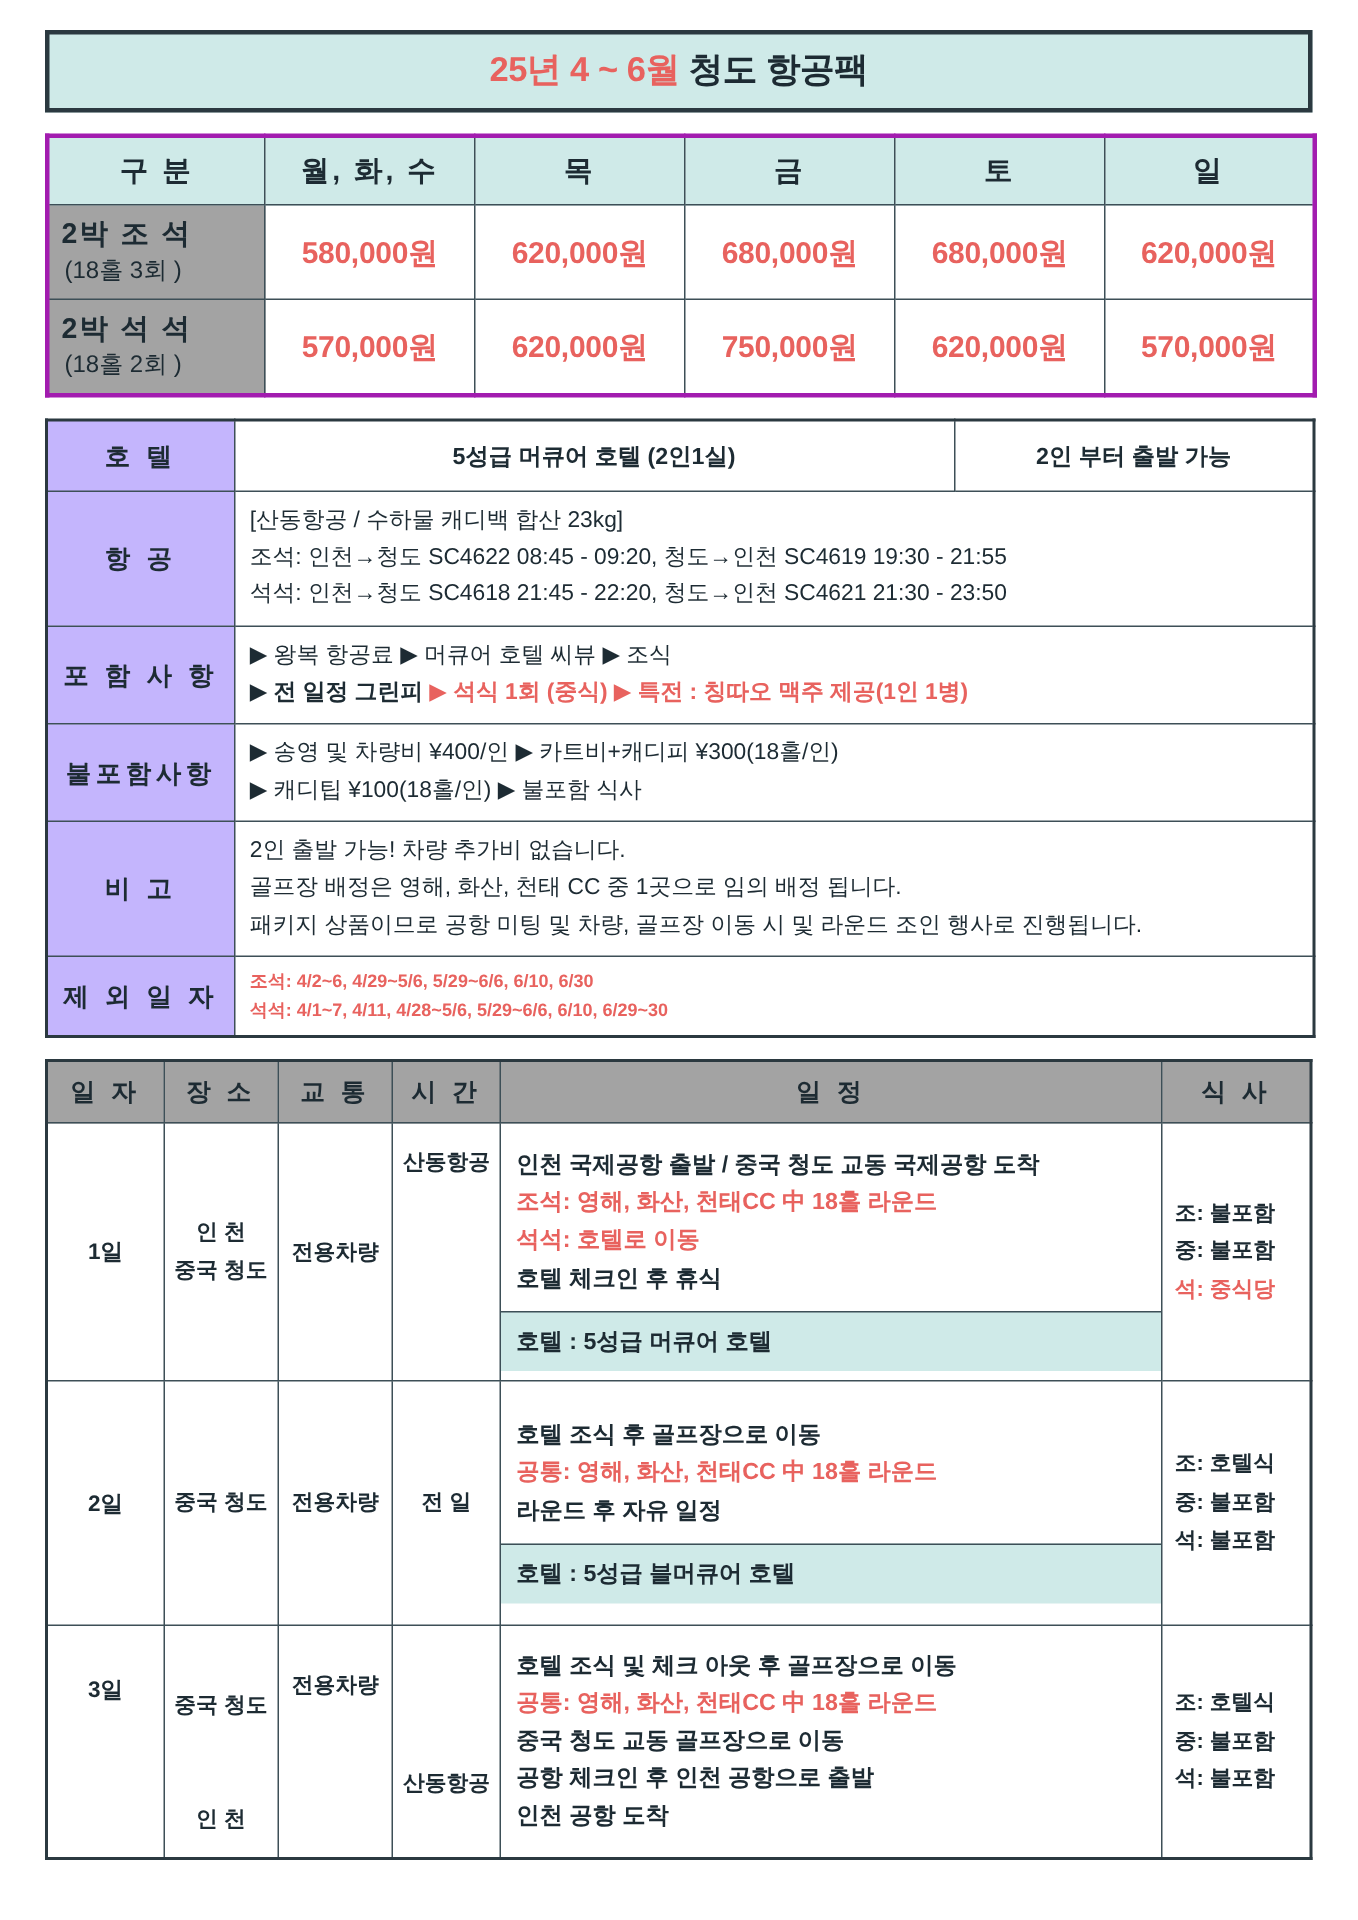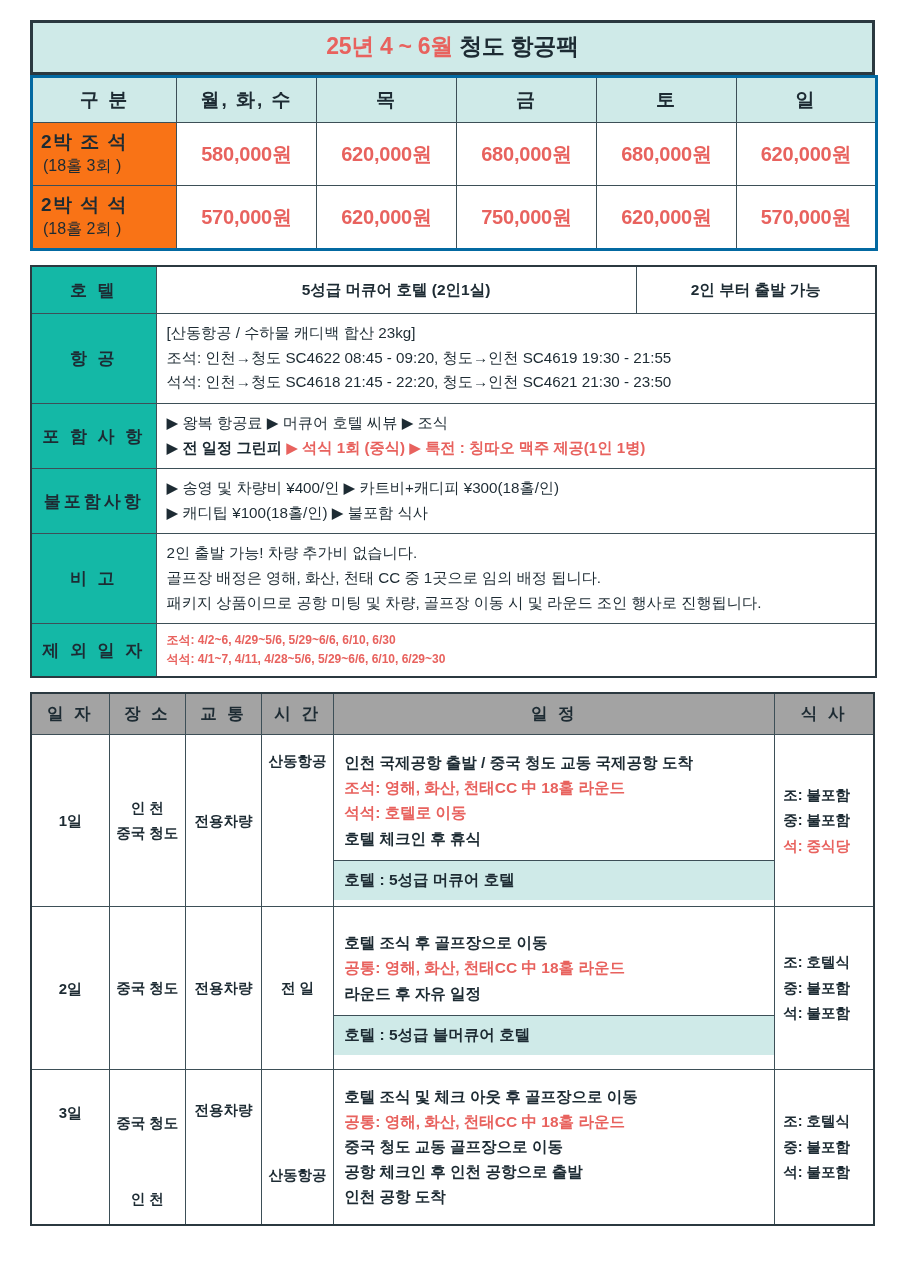--- a/index.html
+++ b/index.html
@@ -53,37 +53,38 @@
   }
   .title-line2 {
     font-size: 23px;
     font-weight: bold;
     line-height: 1.35;
     letter-spacing: -0.3px;
   }
 
   
   .price-table {
-    border: 3px solid #0369a1;
+    margin-top: 14px;
+    border: 3px solid #a21caf;
   }
   .price-table td {
     text-align: center;
   }
   .price-head td {
     background: #cfeae8;
     height: 44px;
     font-size: 19px;
     font-weight: bold;
     letter-spacing: 2px;
   }
   .price-row td {
     height: 56px;
   }
   .price-label {
-    background: #f97316;
+    background: #a3a3a3;
     padding: 2px 0 4px !important;
   }
   .price-label .pl-main {
     font-size: 19px;
     font-weight: bold;
     letter-spacing: 1.5px;
     display: block;
     text-align: left;
     padding-left: 8px;
   }
@@ -100,21 +101,21 @@
     color: #e8625e;
     letter-spacing: -0.2px;
   }
 
   
   .info-table {
     margin-top: 14px;
     border: 2px solid #2b3940;
   }
   .info-label {
-    background: #14b8a6;
+    background: #c4b5fd;
     text-align: center;
     font-size: 17px;
     font-weight: bold;
     letter-spacing: 3px;
   }
   .info-body {
     padding: 7px 10px 8px 10px !important;
     font-size: 15.2px;
     line-height: 1.62;
     text-align: left;

